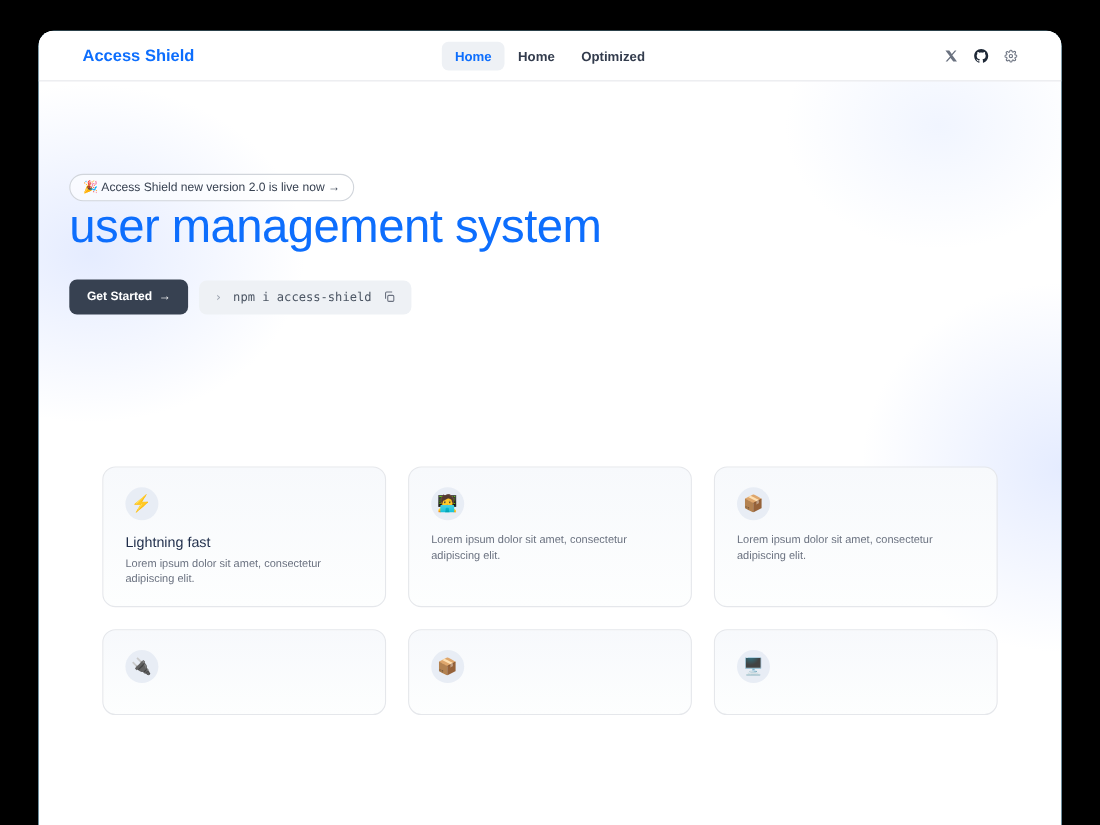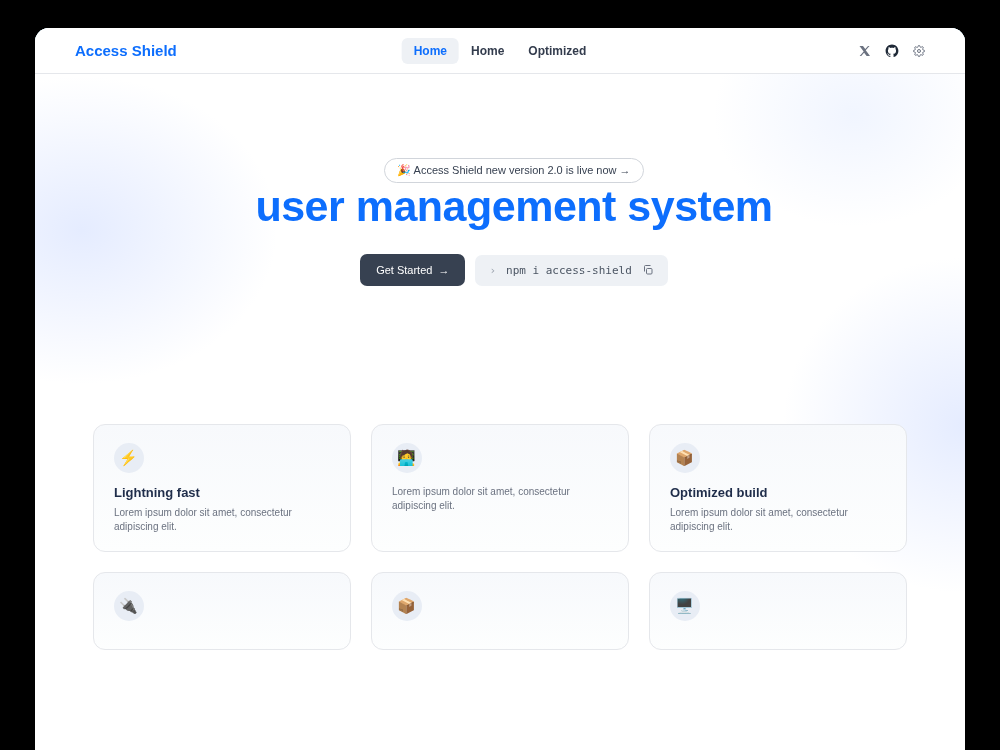--- a/index.html
+++ b/index.html
@@ -81,21 +81,21 @@
 .hicon svg { width: 100%; height: 100%; display: block; }
 .hicon.small { width: 12px; height: 12px; color: #6b7280; }
 
 
 .hero {
   position: relative;
   z-index: 1;
   padding-top: 84px;
   display: flex;
   flex-direction: column;
-  align-items: center;
+  align-items: flex-start;
   text-align: center;
   margin-left: 28px;
 }
 .version-pill {
   font-size: 11px;
   color: #374151;
   border: 1px solid #d1d5db;
   border-radius: 999px;
   padding: 5px 12px;
   background: rgba(255,255,255,0.6);
@@ -107,21 +107,21 @@
 .hero-title {
   margin-top: 18px;
   font-size: 40px;
   font-weight: 600;
   color: #374151;
   line-height: 1.1;
   letter-spacing: -0.5px;
 }
 .hero-sub {
   font-size: 43px;
-  font-weight: 700;
+  font-weight: 400;
   color: #0d6efd;
   line-height: 1.1;
   letter-spacing: -0.5px;
 }
 .hero-desc {
   margin-top: 18px;
   font-size: 14px;
   color: #4b5563;
   max-width: 520px;
   line-height: 1.5;
@@ -129,21 +129,21 @@
 .hero-actions {
   margin-top: 24px;
   display: flex;
   gap: 10px;
   align-items: center;
 }
 .btn-primary {
   background: #374151;
   color: #fff;
   font-size: 11px;
-  font-weight: 400;
+  font-weight: 700;
   padding: 10px 16px;
   border-radius: 7px;
   border: none;
   cursor: pointer;
   display: inline-flex;
   align-items: center;
   gap: 6px;
 }
 .code-pill {
   background: #eef1f5;
@@ -183,21 +183,21 @@
   border-radius: 50%;
   background: #e8edf5;
   display: flex;
   align-items: center;
   justify-content: center;
   font-size: 15px;
   margin-bottom: 12px;
 }
 .card-title {
   font-size: 13px;
-  font-weight: 700;
+  font-weight: 400;
   color: #1f2d4a;
   margin-bottom: 6px;
 }
 .card-desc {
   font-size: 10px;
   color: #6b7280;
   line-height: 1.4;
 }
 .card.short { min-height: 70px; }
 </style>
@@ -263,21 +263,20 @@
       <div class="card-icon">⚡</div>
       <div class="card-title">Lightning fast</div>
       <div class="card-desc">Lorem ipsum dolor sit amet, consectetur adipiscing elit.</div>
     </div>
     <div class="card">
       <div class="card-icon">🧑‍💻</div>
       <div class="card-desc">Lorem ipsum dolor sit amet, consectetur adipiscing elit.</div>
     </div>
     <div class="card">
       <div class="card-icon">📦</div>
-      <div class="card-title">Optimized build</div>
       <div class="card-desc">Lorem ipsum dolor sit amet, consectetur adipiscing elit.</div>
     </div>
 
     <div class="card short">
       <div class="card-icon">🔌</div>
 
     </div>
     <div class="card short">
       <div class="card-icon">📦</div>
 

